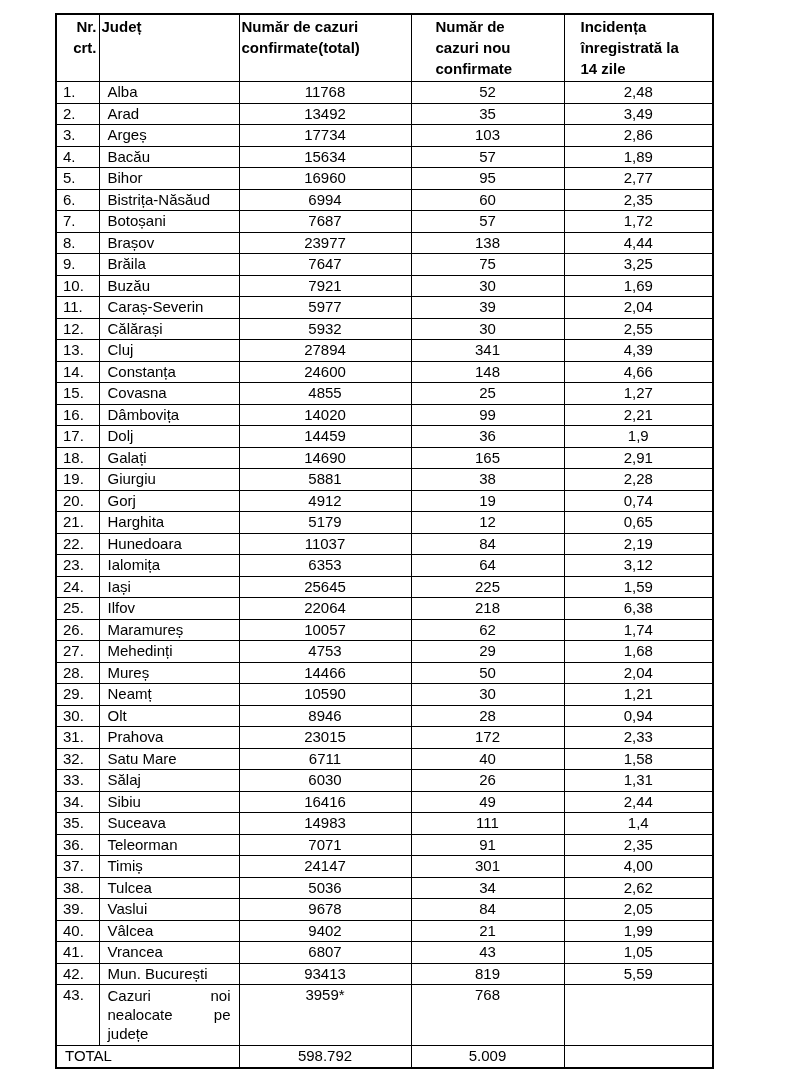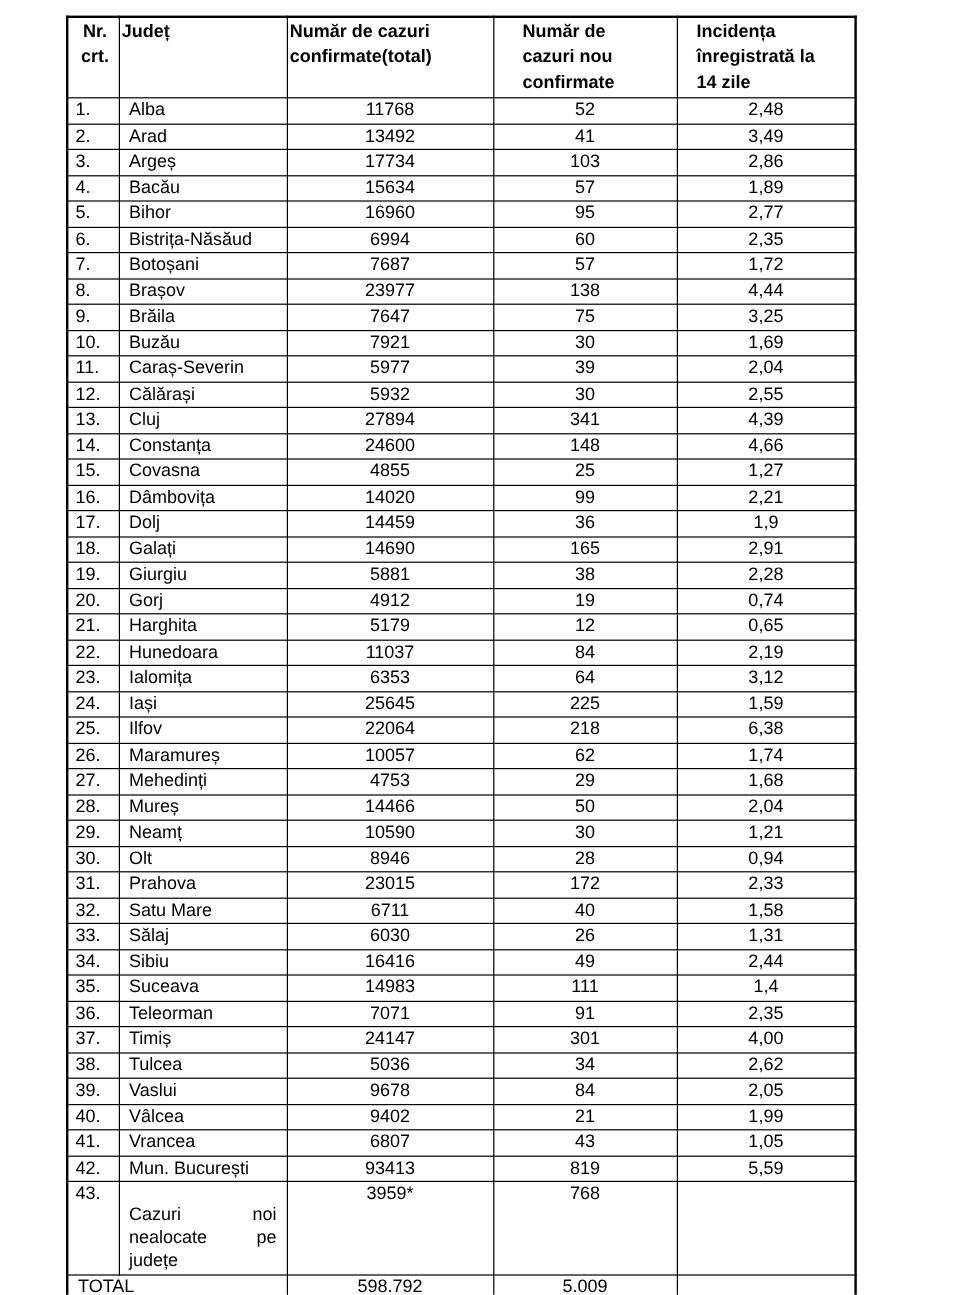--- a/index.html
+++ b/index.html
@@ -33,21 +33,21 @@
   th {
     font-weight: bold;
     font-size: 15px;
     line-height: 21px;
     vertical-align: top;
     text-align: left;
     height: 64px;
     padding: 1px 2px;
   }
   th.h-nr {
-    text-align: center;
+    text-align: right;
     padding-left: 5px;
     margin-top: 20px;
   }
   th.h-noi   { padding: 1px 24px; }
   th.h-incid { padding: 1px 16px; margin-top: 28px; }
   td {
     font-size: 15px;
     line-height: 20px;
     height: 20.5px;
     padding: 0 2px;
@@ -59,21 +59,21 @@
   }
   td.judet {
     text-align: left;
     padding-left: 8px;
     padding-right: 8px;
   }
   td.num { text-align: center; }
   td.justify {
     text-align: justify;
     line-height: 19px;
-    padding-top: 18px;
+    padding-top: 1px;
     padding-bottom: 2px;
     margin-top: 23px;
   }
   tfoot td.total-label {
     text-align: left;
     padding-left: 8px;
   }
 </style>
 </head>
 <body>
@@ -101,21 +101,21 @@
           <td class="nr">1.</td>
           <td class="judet">Alba</td>
           <td class="num">11768</td>
           <td class="num">52</td>
           <td class="num">2,48</td>
         </tr>
         <tr>
           <td class="nr">2.</td>
           <td class="judet">Arad</td>
           <td class="num">13492</td>
-          <td class="num">41</td>
+          <td class="num">35</td>
           <td class="num">3,49</td>
         </tr>
         <tr>
           <td class="nr">3.</td>
           <td class="judet">Argeș</td>
           <td class="num">17734</td>
           <td class="num">103</td>
           <td class="num">2,86</td>
         </tr>
         <tr>

